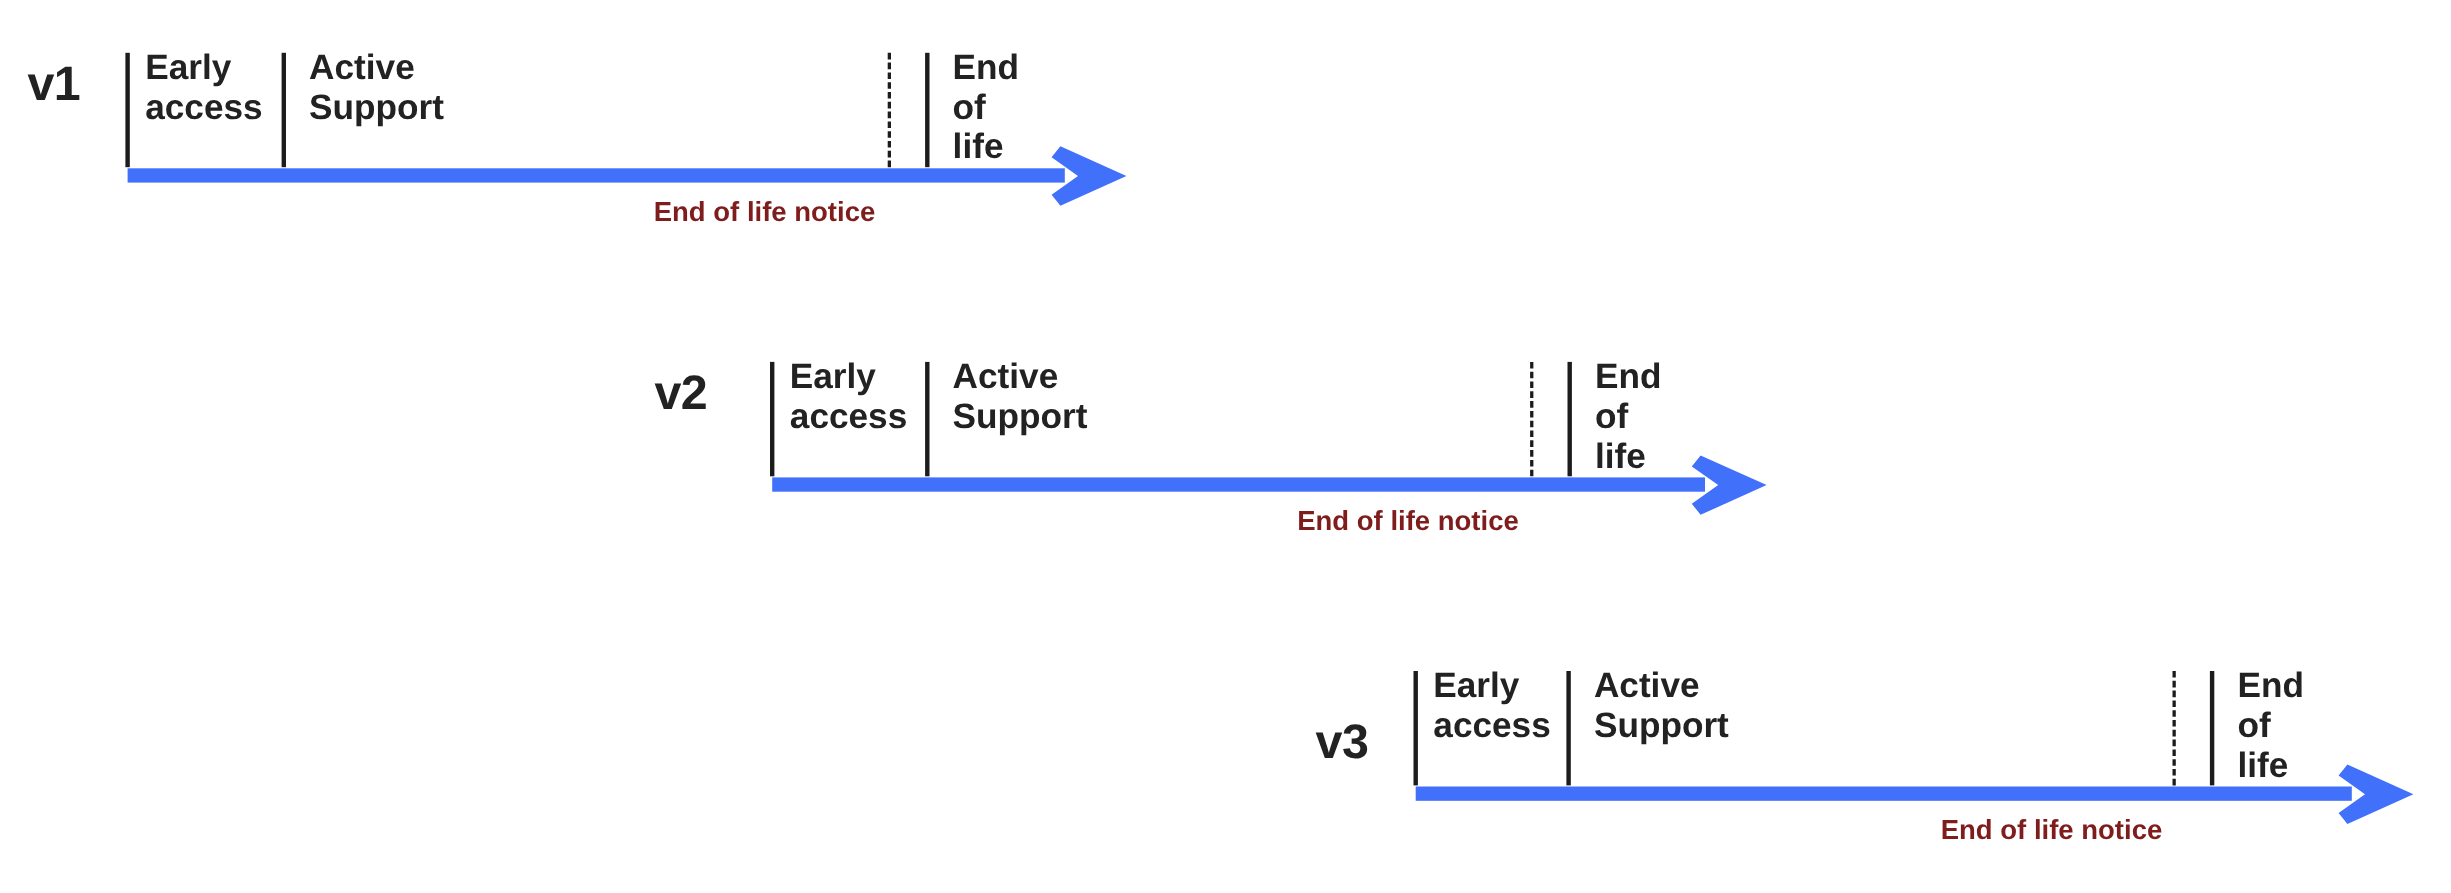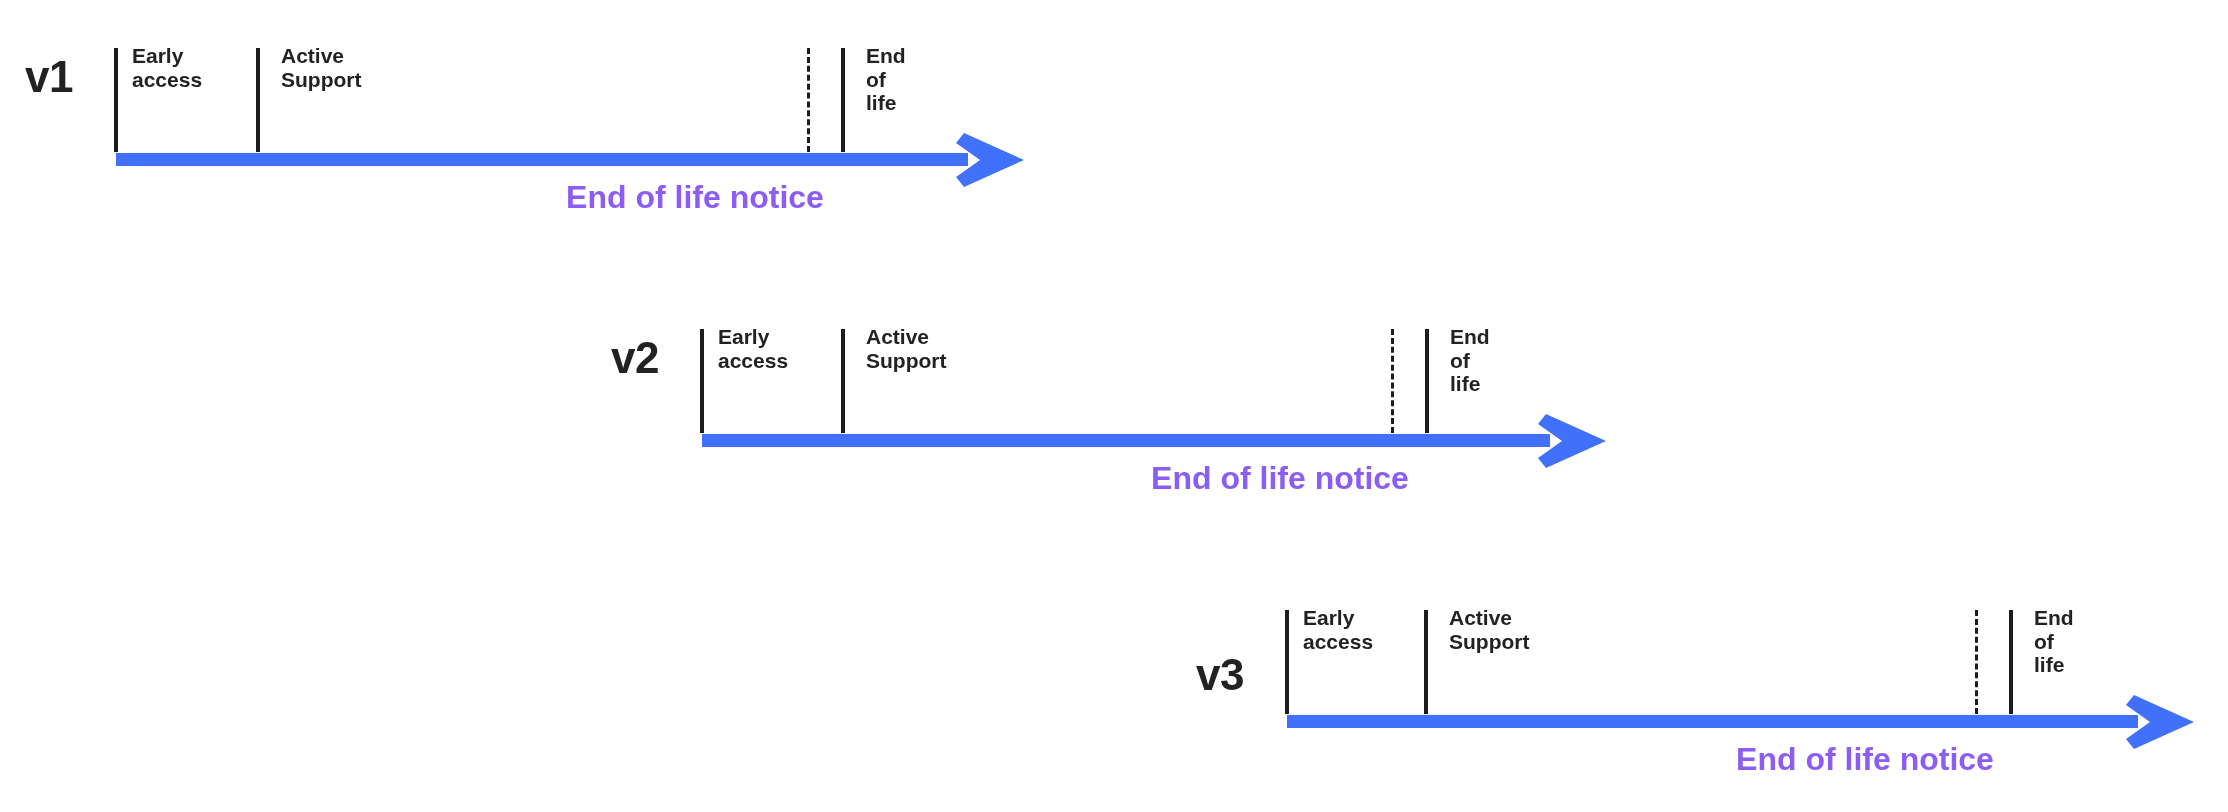--- a/index.html
+++ b/index.html
@@ -47,21 +47,21 @@
   }
   .tick.dashed {
     background: none;
     border-left: 3.5px dashed #1c1c1c;
     width: 0;
   }
 
   
   .phase-label {
     position: absolute;
-    font-size: 21px;
+    font-size: 32px;
     font-weight: 700;
     color: #222222;
     line-height: 1.12;
     white-space: pre-line;
   }
 
   
   .track-bar {
     position: absolute;
     height: 13px;
@@ -70,23 +70,23 @@
 
   
   .arrow-head {
     position: absolute;
     display: block;
   }
 
   
   .notice-label {
     position: absolute;
-    font-size: 32px;
+    font-size: 25px;
     font-weight: 700;
-    color: #8b5cf6;
+    color: #7f1d1d;
     line-height: 1.1;
     white-space: nowrap;
     transform: translateX(-50%);
   }
 </style>
 </head>
 <body>
 
 <div id="diagram">
 
@@ -113,21 +113,21 @@
 
     <svg class="arrow-head" style="left:954px; top:131px;" width="72" height="58" viewBox="0 0 72 58">
       <path d="M 10 2 L 2 12 L 26 29 L 2 46 L 10 56 L 70 29 Z" fill="#4170fa"></path>
     </svg>
 
     <div class="notice-label" style="left:695px; top:180px;">End of life notice</div>
   </div>
 
   <div class="timeline-row">
 
-    <div class="version-label" style="left:611px; top:336px;">v2</div>
+    <div class="version-label" style="left:595px; top:336px;">v2</div>
 
     <div class="tick" style="left:700px; top:329px; height:104px;"></div>
 
     <div class="phase-label" style="left:718px; top:325px;">Early
 access</div>
 
     <div class="tick" style="left:841px; top:329px; height:104px;"></div>
 
     <div class="phase-label" style="left:866px; top:325px;">Active Support</div>
 

